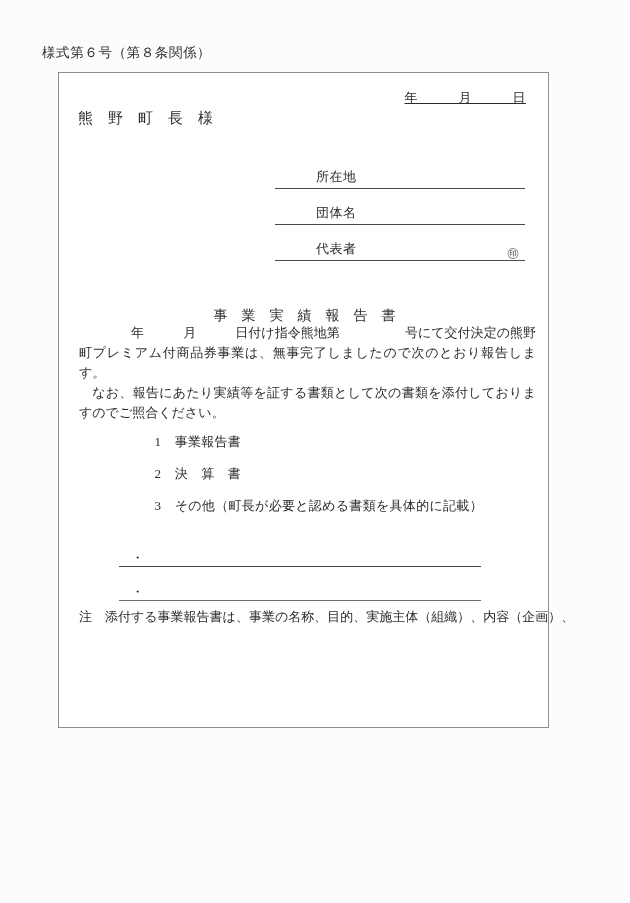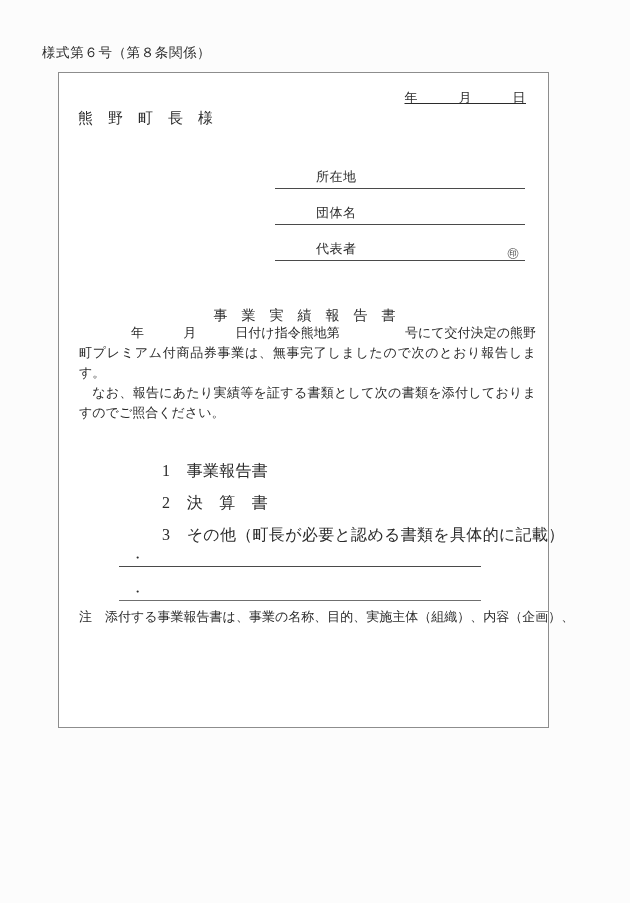--- a/index.html
+++ b/index.html
@@ -126,22 +126,22 @@
     text-justify: inter-ideograph;
     white-space: pre-wrap;
   }
   .para + .para {
     margin-top: 0px;
   }
   
   .list {
     position: absolute;
     left: 60px;
-    top: 370px;
-    font-size: 16px;
+    top: 344px;
+    font-size: 13px;
   }
   .list-item {
     height: 32px;
     white-space: pre;
     letter-spacing: 0.3px;
   }
   
   .blank-lines {
     position: absolute;
     left: 60px;

